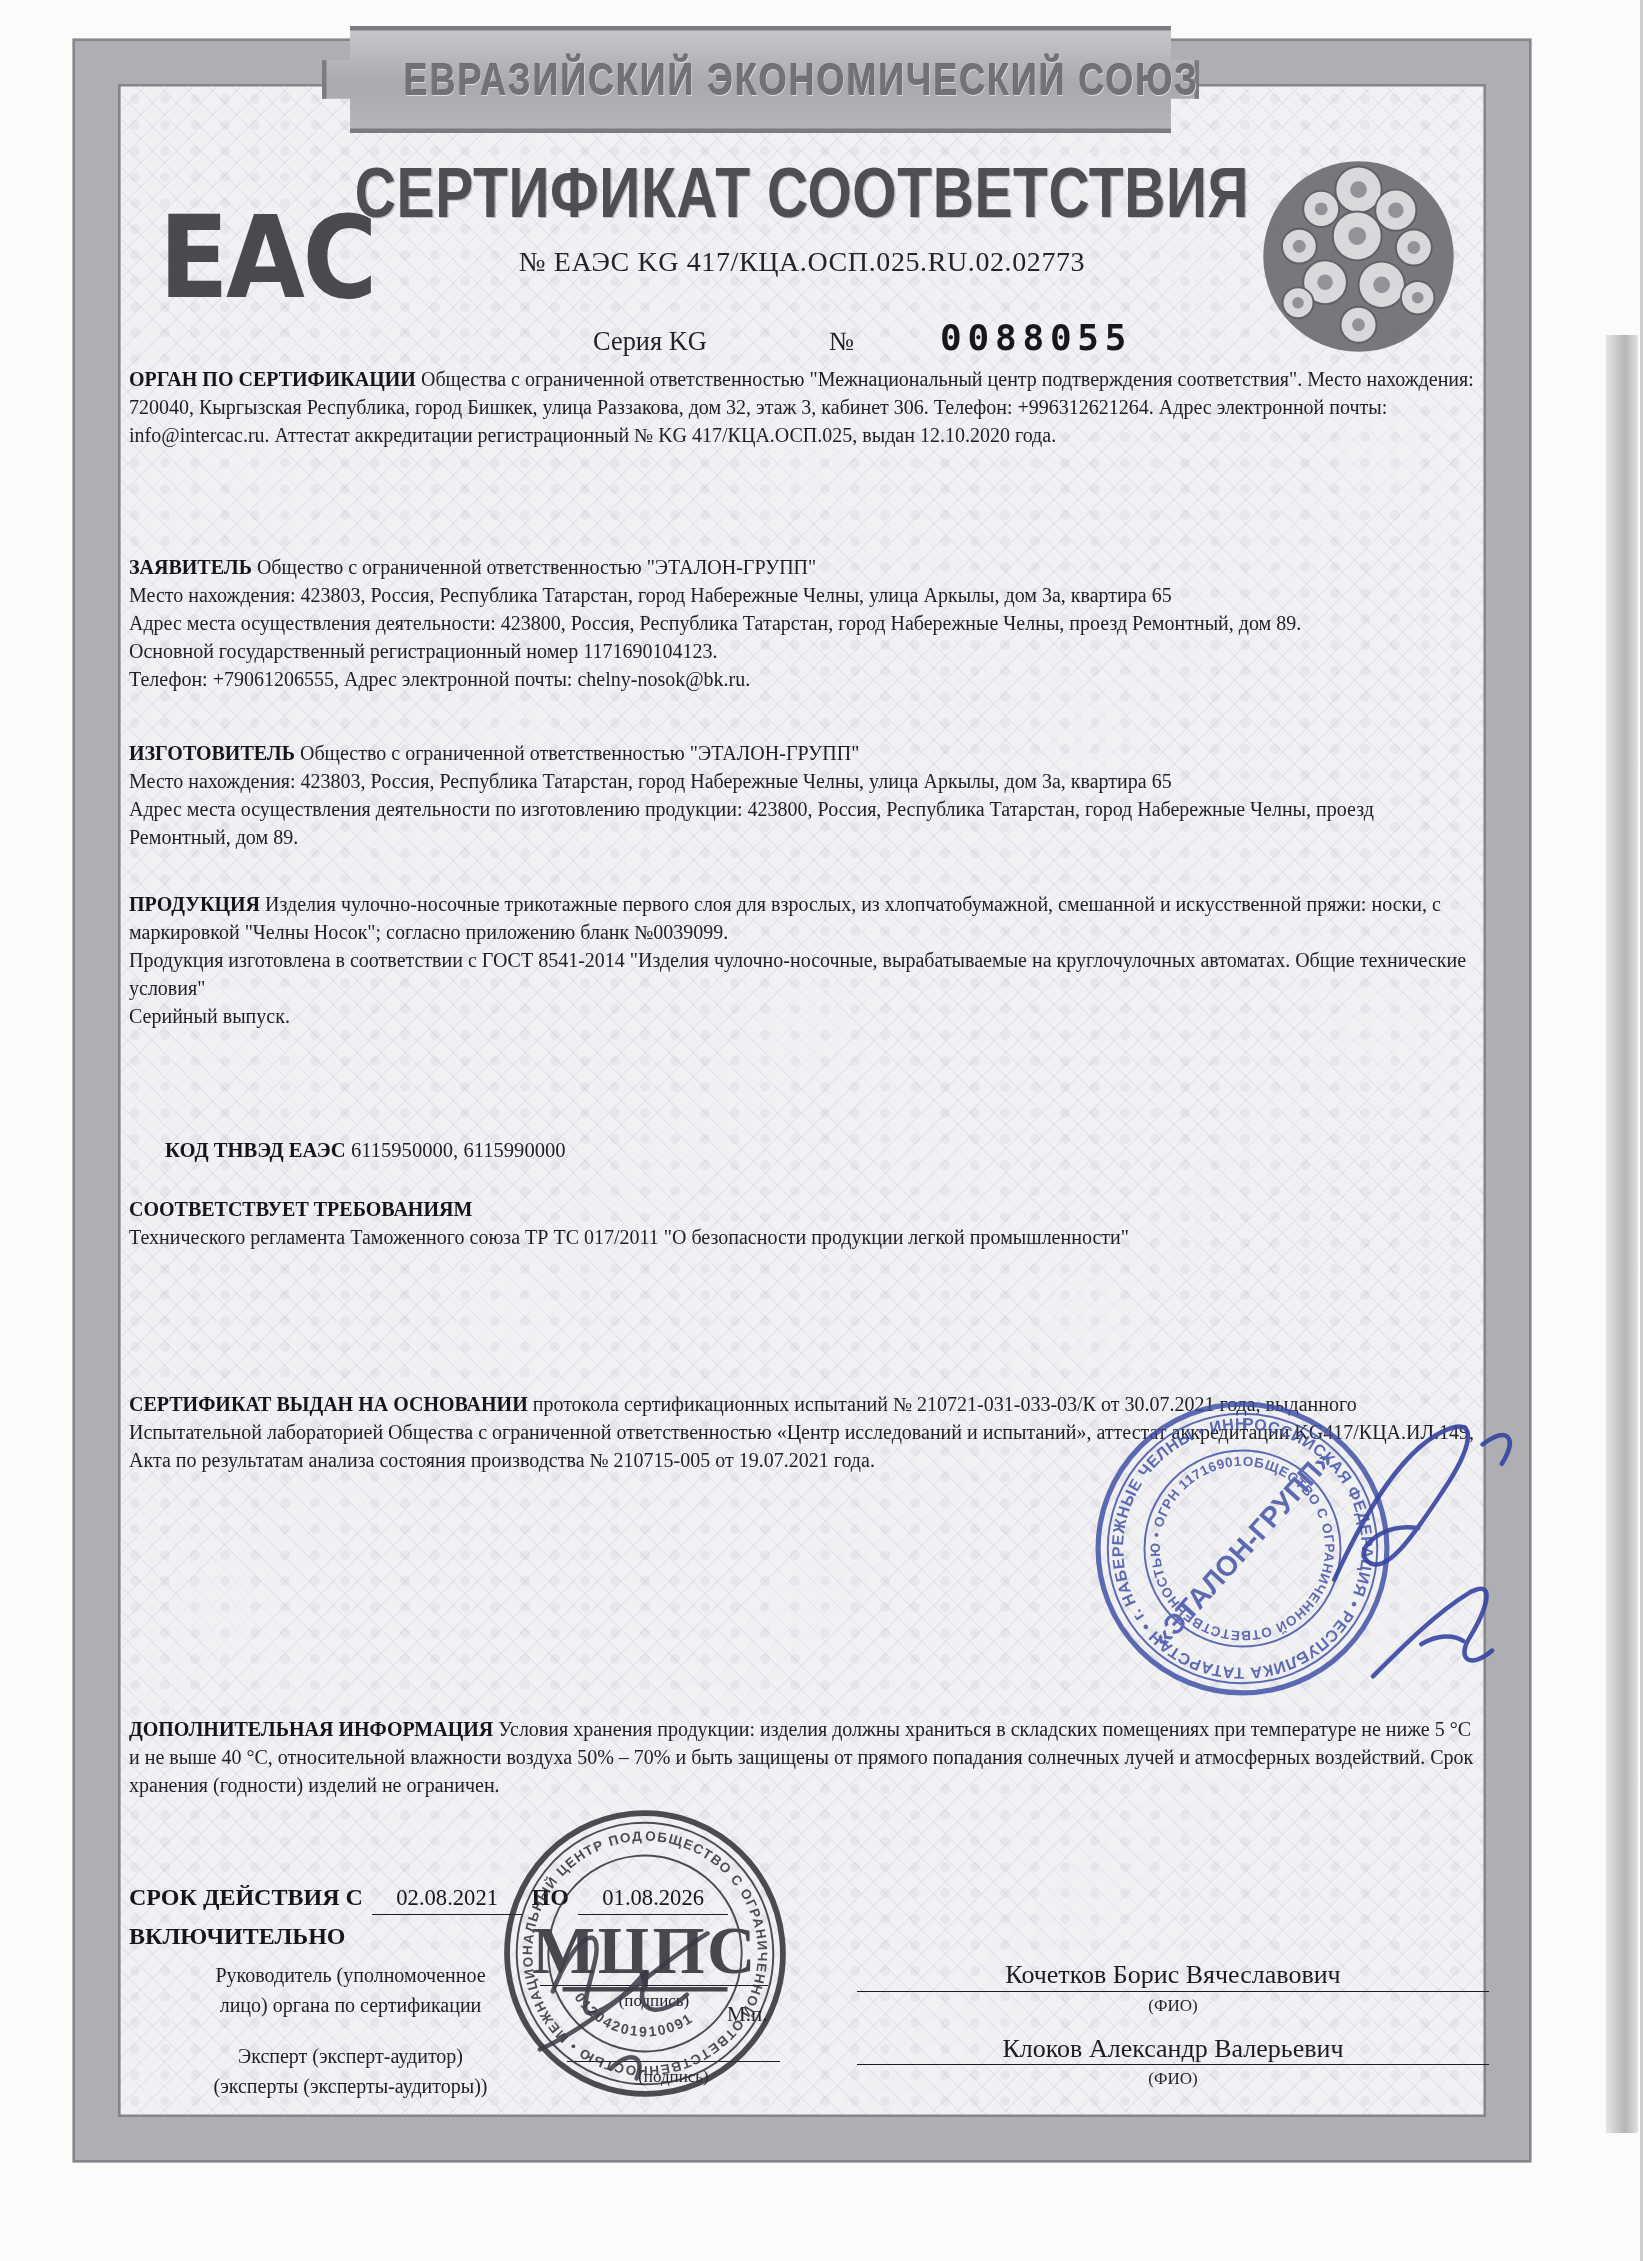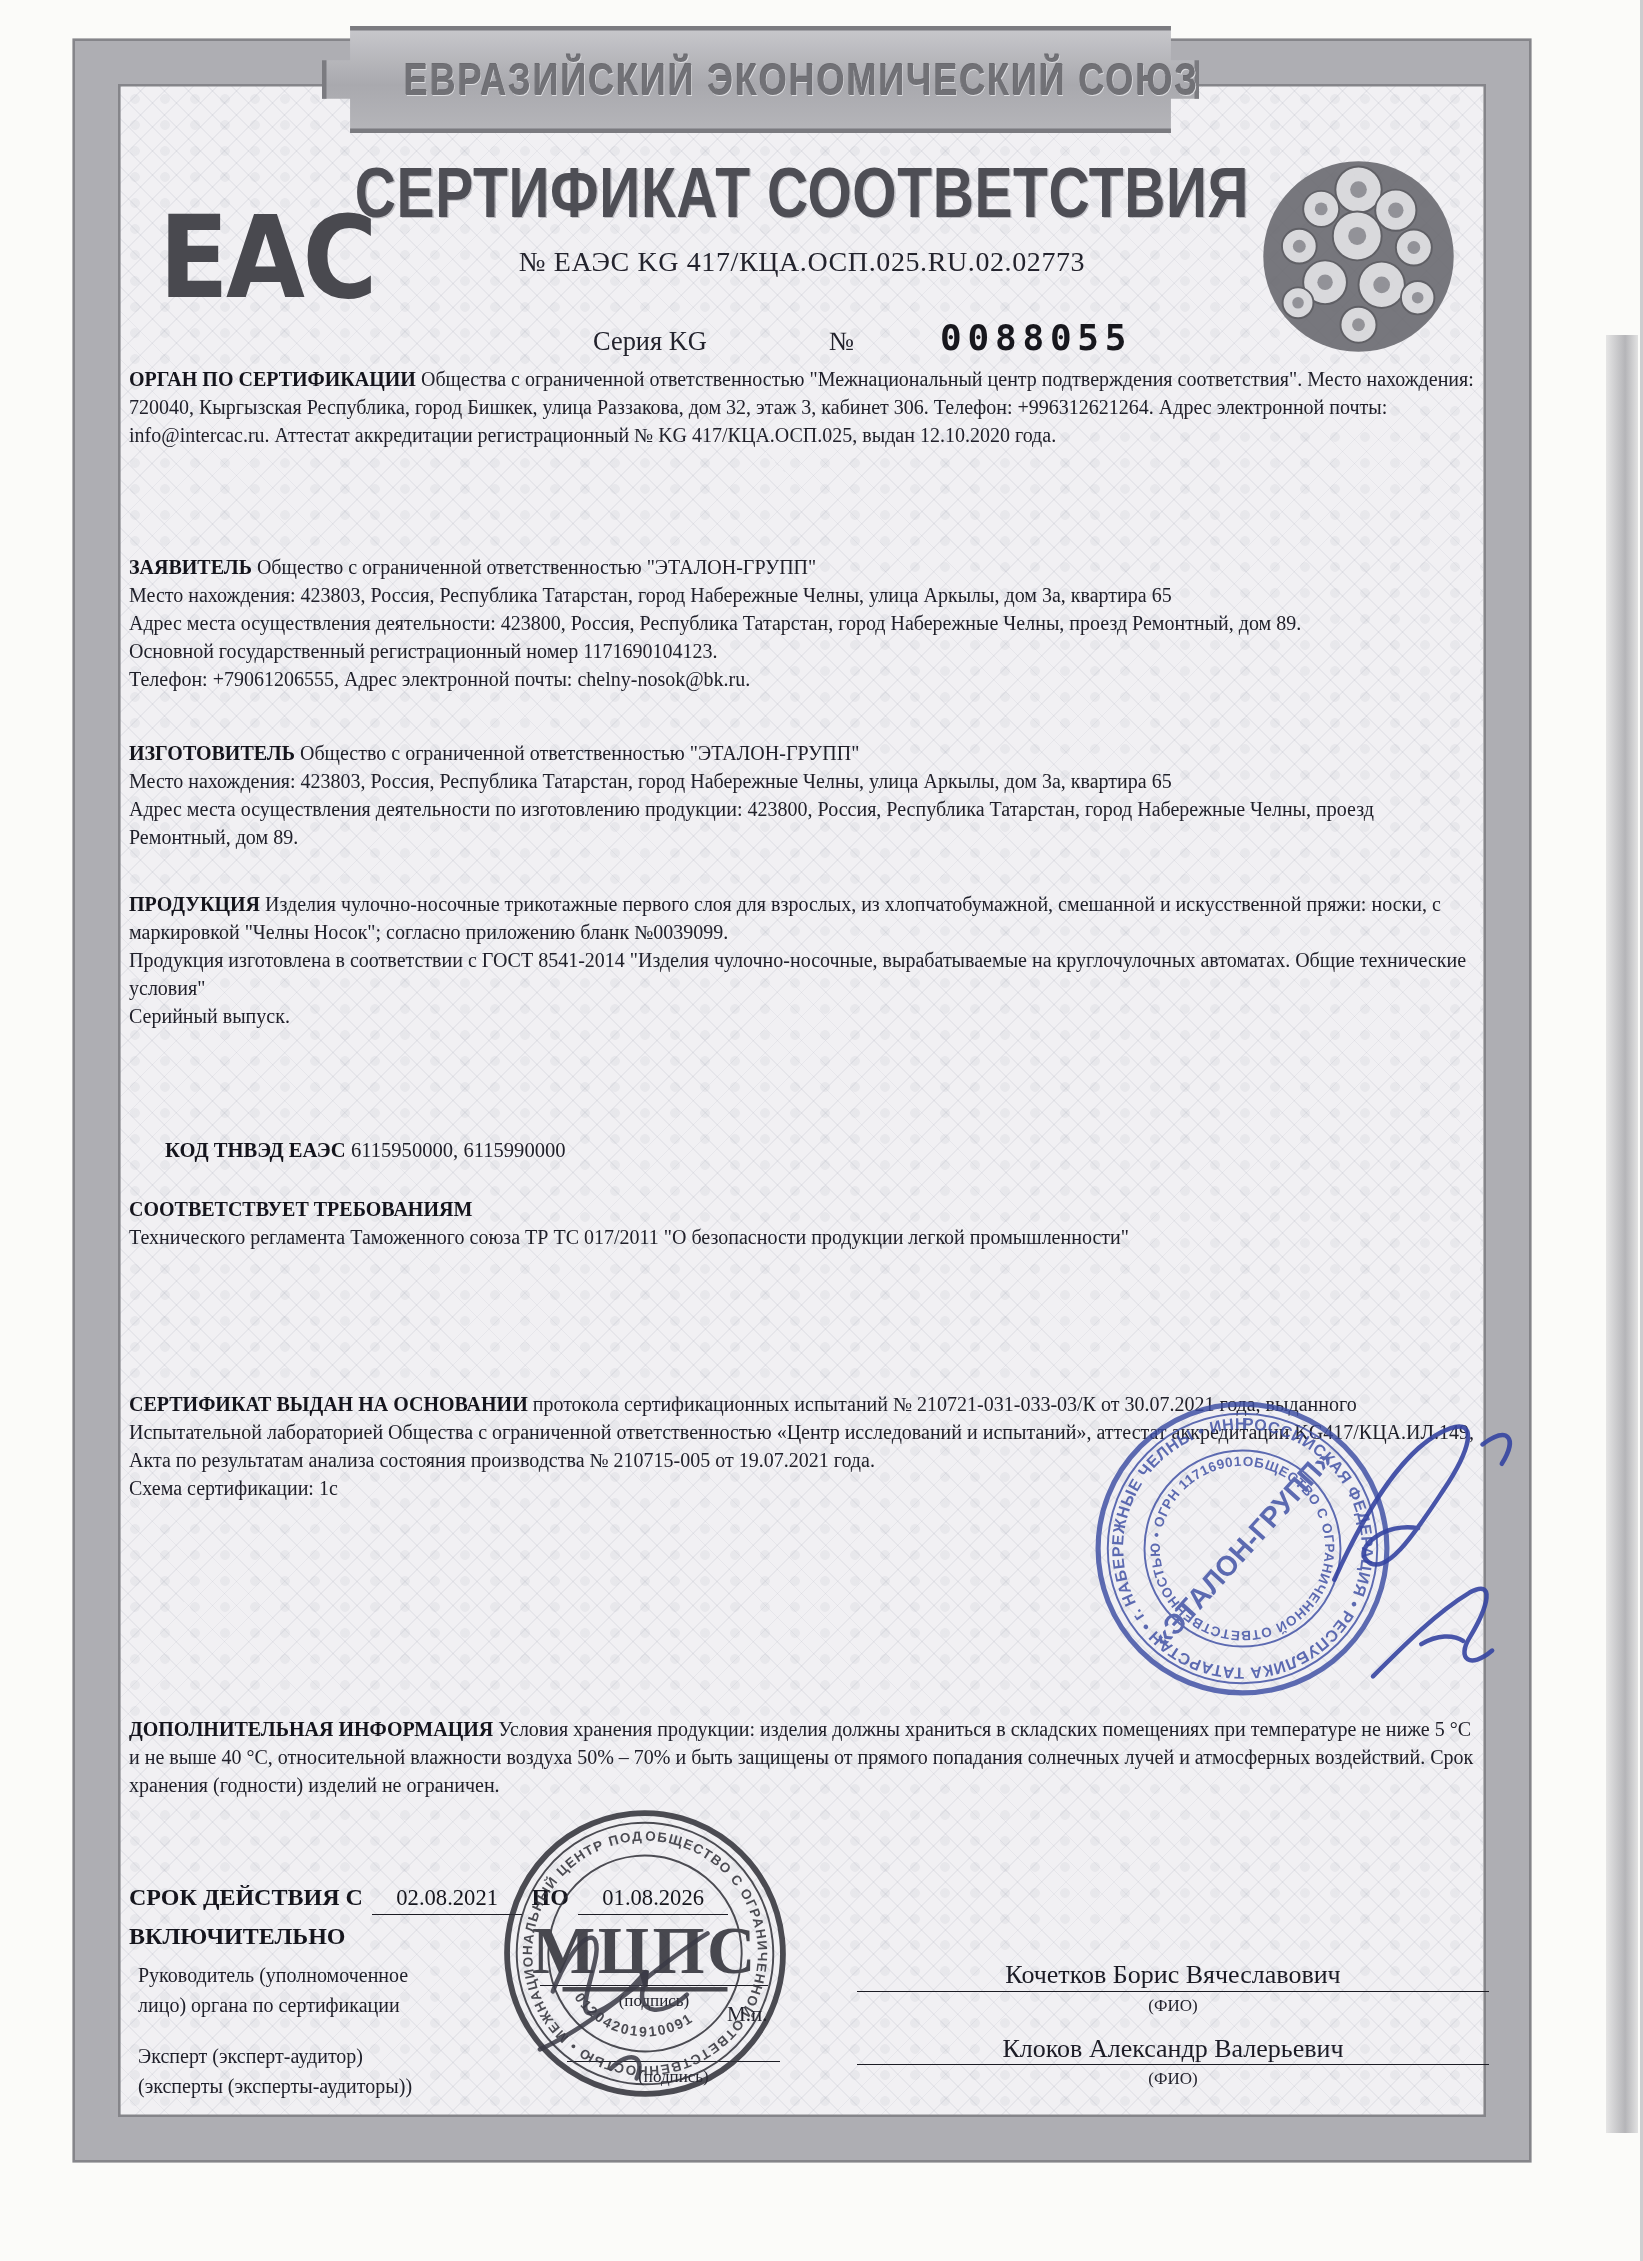--- a/index.html
+++ b/index.html
@@ -83,21 +83,21 @@
   }
   .para b, .h { font-weight:700; color:#14141c; }
   .codes { font-size:20.6px;margin-left:36px; }
 
   
   .validity { position:absolute; left:129px; top:1884px; z-index:2; font-size:24px; font-weight:700; color:#15151d; display:flex; align-items:baseline; }
   .date-ul { font-weight:400; font-size:22.6px; border-bottom:1.9px solid #1c1c24; padding:0 24.5px 2.6px 24.5px; margin:0 9px; }
   .inclusive { position:absolute; left:129px; top:1923px; z-index:2; font-size:24px; font-weight:700; color:#15151d; }
 
   
-  .role { position:absolute; left:138px; width:425px; font-size:20px; line-height:30px; z-index:2; }
+  .role { position:absolute; left:138px; width:425px; font-size:20px; line-height:30px; z-index:2;text-align:center; }
   .sigline { position:absolute; border-top:1.9px solid #1c1c24; z-index:2; }
   .caption { position:absolute; text-align:center; font-size:17px; color:#23232d; z-index:2; }
   .name { position:absolute; text-align:center; font-size:26px; color:#1b1b25; z-index:2; }
   .mp { position:absolute; left:727px; top:2002px; font-size:21px; z-index:6; color:#23232d; }
 
   
   .mcps-stamp { position:absolute; left:498px; top:1804px; z-index:5; opacity:.85; }
   .etalon-stamp { position:absolute; left:1091px; top:1397px; z-index:5; opacity:.82; }
   .blue-sig { position:absolute; left:1257px; top:1367px; z-index:6; opacity:.9; }
   .dark-sig { position:absolute; left:514px; top:1856px; z-index:6; opacity:.85; }
@@ -199,21 +199,20 @@
 </div>
 
 <div class="para" style="top:1195px">
   <div class="h">СООТВЕТСТВУЕТ ТРЕБОВАНИЯМ</div>
   <div>Технического регламента Таможенного союза ТР ТС 017/2011 "О безопасности продукции легкой промышленности"</div>
 </div>
 
 <div class="para" style="top:1390px">
   <span class="h">СЕРТИФИКАТ ВЫДАН НА ОСНОВАНИИ</span>
   <span>протокола сертификационных испытаний № 210721-031-033-03/К от 30.07.2021 года, выданного Испытательной лабораторией Общества с ограниченной ответственностью «Центр исследований и испытаний», аттестат аккредитации KG417/КЦА.ИЛ.149, Акта по результатам анализа состояния производства № 210715-005 от 19.07.2021 года.</span>
-  <div>Схема сертификации: 1с</div>
 </div>
 
 <div class="para" style="top:1715px">
   <span class="h">ДОПОЛНИТЕЛЬНАЯ ИНФОРМАЦИЯ</span>
   <span>Условия хранения продукции: изделия должны храниться в складских помещениях при температуре не ниже 5 °С и не выше 40 °С, относительной влажности воздуха 50% – 70%  и быть защищены от прямого попадания солнечных лучей и атмосферных воздействий. Срок хранения (годности) изделий не ограничен.</span>
 </div>
 
 <div class="validity">
   <span>СРОК ДЕЙСТВИЯ С</span>
   <span class="date-ul">02.08.2021</span>

